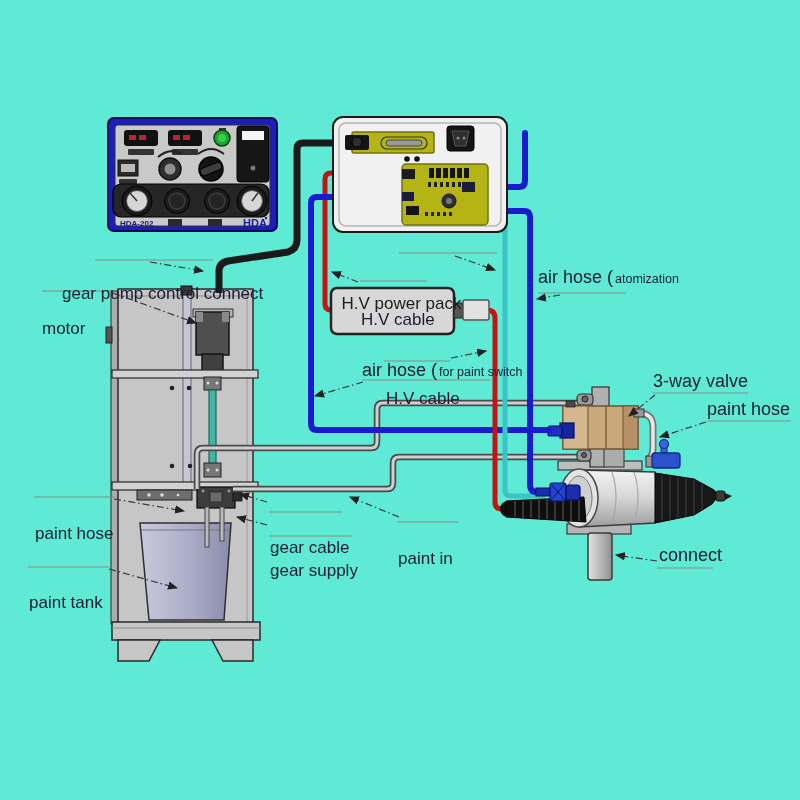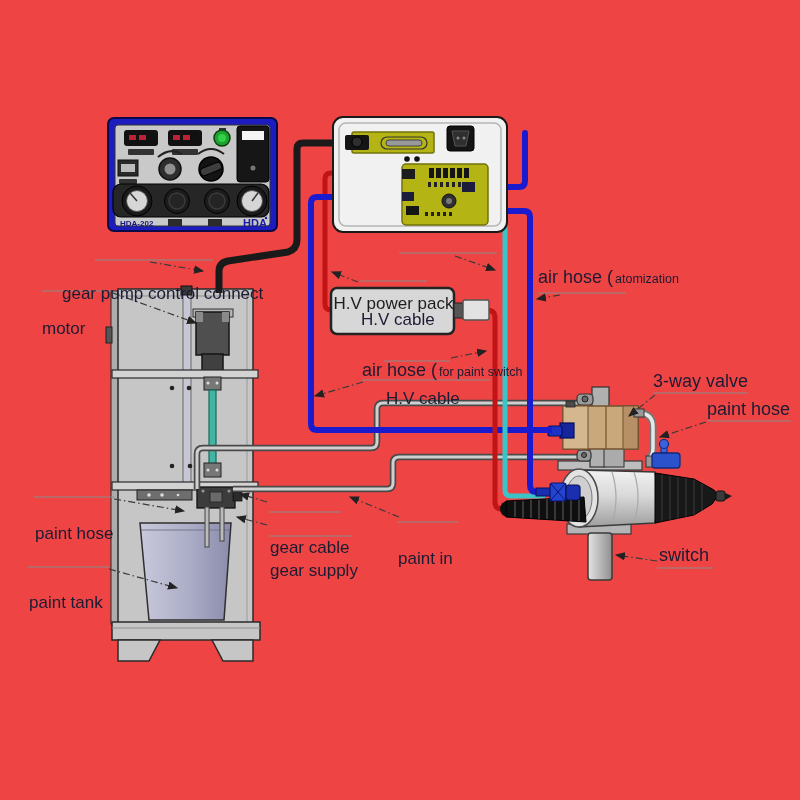--- a/index.html
+++ b/index.html
@@ -1,24 +1,24 @@
 <!DOCTYPE html>
 <html><head>
 <meta charset="utf-8">
 <style>
   html,body{margin:0;padding:0;background:#fff;}
-  #canvas{position:relative;width:800px;height:800px;background:#ef4444;overflow:hidden;
+  #canvas{position:relative;width:800px;height:800px;background:#5eead4;overflow:hidden;
           font-family:"Liberation Sans",sans-serif;}
   #diagram-svg{position:absolute;left:0;top:0;}
   .lbl{position:absolute;color:#1b1b33;white-space:nowrap;line-height:1.18;
        font-family:"Liberation Sans",sans-serif;}
   .f17{font-size:17px;margin-top:48px;}
   .f18{font-size:18px;}
   .sub{font-size:12.5px;padding-left:2px;}
-  #pp-label{position:absolute;left:333px;top:289px;width:121px;height:30px;
+  #pp-label{position:absolute;left:341px;top:289px;width:121px;height:30px;
             display:flex;align-items:center;justify-content:center;
             font-size:17px;color:#1d1d1d;}
 </style>
 </head>
 <body>
 
 <div id="canvas">
 
 <svg id="diagram-svg" width="800" height="800" viewBox="0 0 800 800">
   <defs>
@@ -350,15 +350,15 @@
 
 <div class="lbl" style="left:362px;top:360px;"><span class="f18">air hose (</span><span class="sub">for paint switch</span></div>
 
 <div class="lbl f18" style="left:653px;top:371px;">3-way valve</div>
 <div class="lbl f18" style="left:707px;top:399px;">paint hose</div>
 <div class="lbl f17" style="left:398px;top:501px;">paint in</div>
 <div class="lbl f17" style="left:270px;top:490px;">gear cable</div>
 <div class="lbl f17" style="left:270px;top:513px;">gear supply</div>
 <div class="lbl f17" style="left:35px;top:476px;">paint hose</div>
 <div class="lbl f17" style="left:29px;top:545px;">paint tank</div>
-<div class="lbl f18" style="left:659px;top:545px;">switch</div>
+<div class="lbl f18" style="left:659px;top:545px;">connect</div>
 
 </div>
 
 </body></html>

